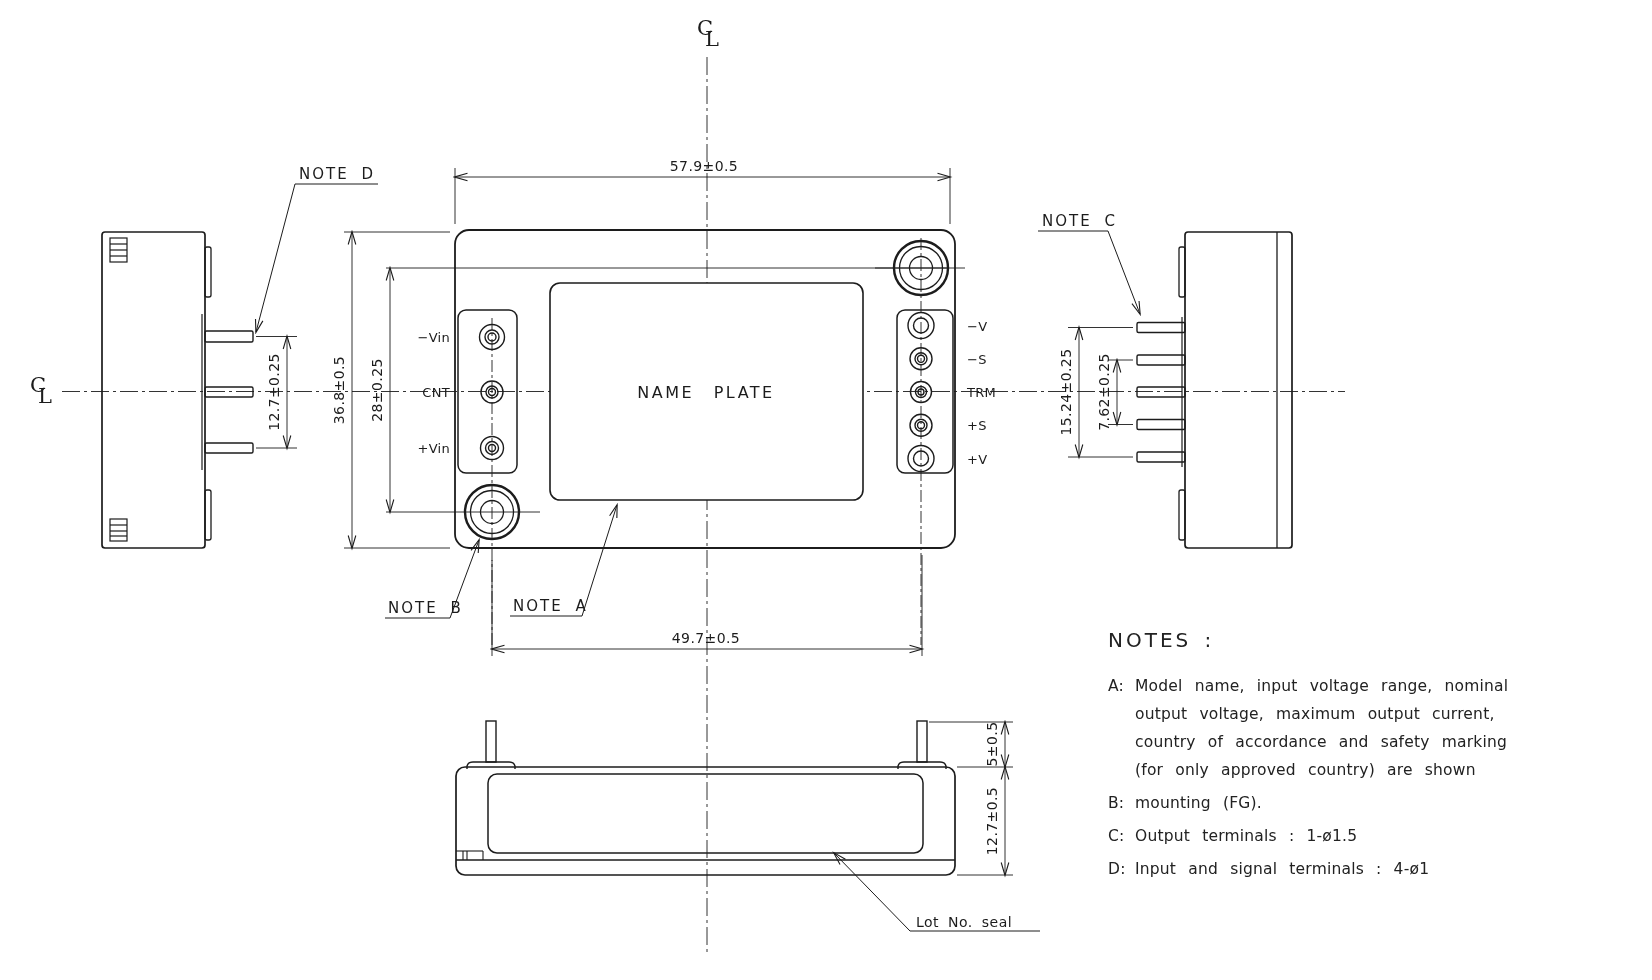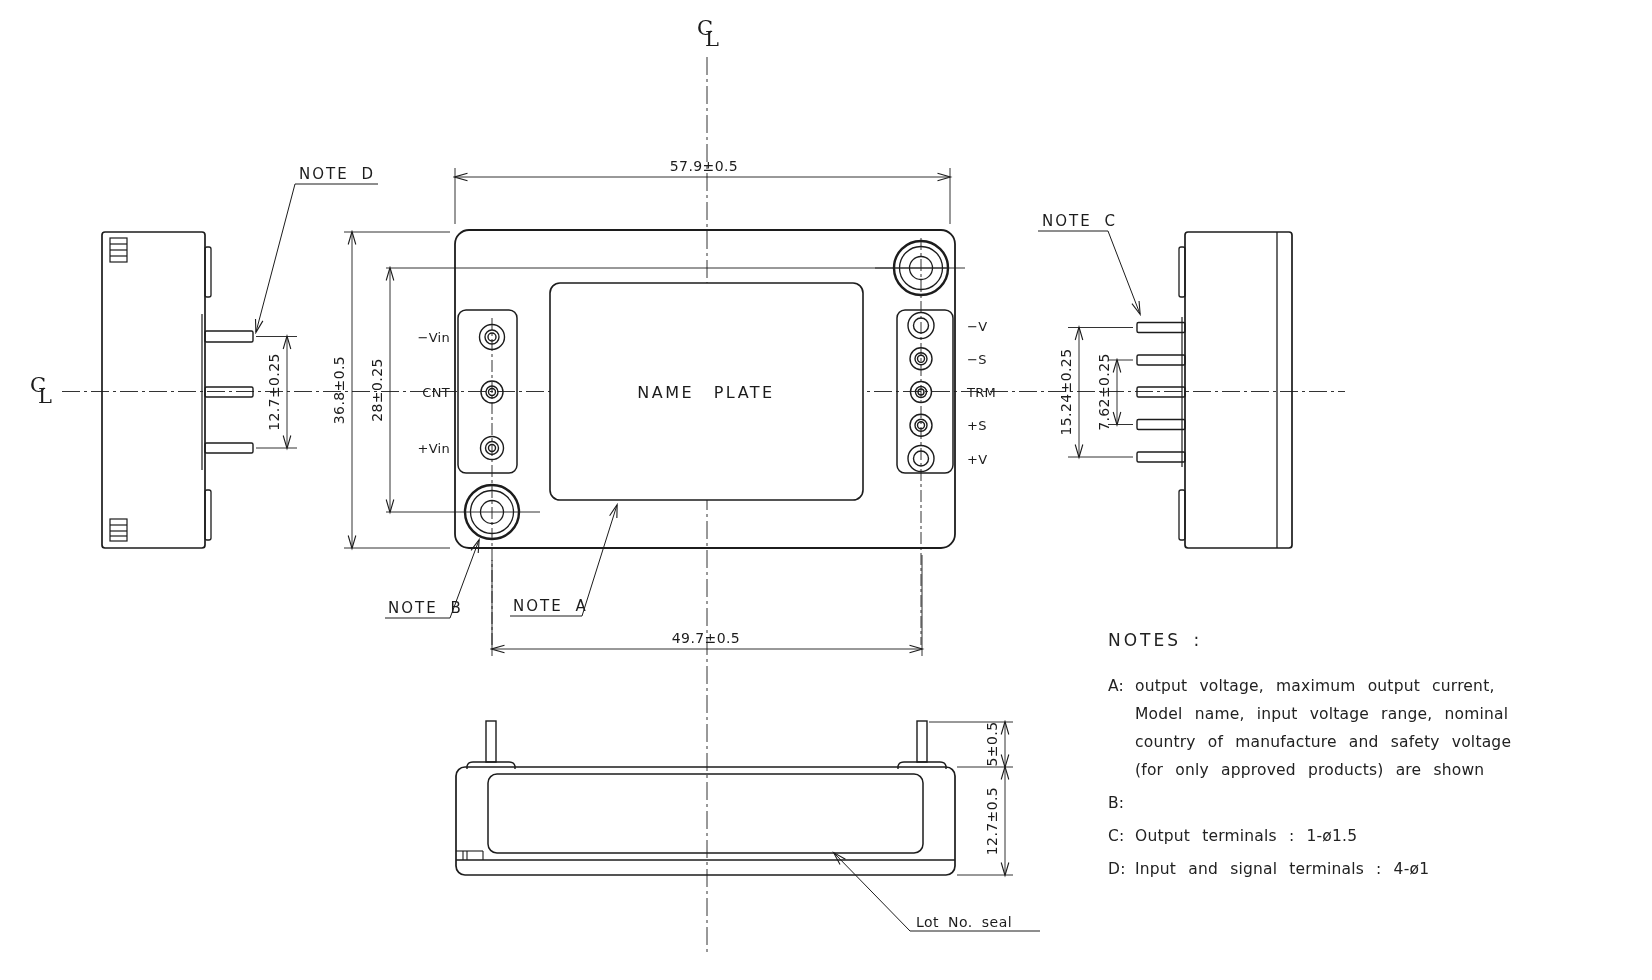--- a/index.html
+++ b/index.html
@@ -8,21 +8,21 @@
   .canvas svg{position:absolute;left:0;top:0;}
   svg text{fill:#1c1c1c;font-family:"DejaVu Sans", sans-serif;}
   .dimtxt{font-size:14px;letter-spacing:.4px;}
   .pinlbl{font-size:13px;letter-spacing:.3px;}
   .notelbl{font-size:15px;letter-spacing:2px;word-spacing:6px;}
   .cltxt{font-size:21px;font-family:"DejaVu Serif", serif;}
   .nameplate-txt{font-size:16px;letter-spacing:2.5px;word-spacing:12px;}
   .lotlbl{font-size:14px;letter-spacing:.5px;word-spacing:4px;}
   .notes{position:absolute;left:1108px;top:626px;width:480px;
          font-size:15.5px;line-height:28px;letter-spacing:.2px;word-spacing:7px;color:#222;}
-  .notes .ttl{font-size:17px;letter-spacing:3px;word-spacing:4px;margin:0 0 18px 0;}
+  .notes .ttl{font-size:20px;letter-spacing:3px;word-spacing:4px;margin:0 0 18px 0;}
   .note-item{display:flex;margin:0 0 5px 0;}
   .note-item .key{width:27px;flex:none;}
   .note-item .lines{flex:1;}
 </style>
 </head>
 <body>
 
 <div class="canvas">
 <svg width="1652" height="980" viewBox="0 0 1652 980">
   <defs>
@@ -269,30 +269,31 @@
     <text class="lotlbl" x="916" y="927" stroke="none">Lot No. seal</text>
   </g>
 </svg>
 
 <div class="notes">
   <p class="ttl">NOTES :</p>
 
   <div class="note-item">
     <div class="key">A:</div>
     <div class="lines">
+      <div>Model name, input voltage range, nominal</div>
       <div>output voltage, maximum output current,</div>
-      <div>Model name, input voltage range, nominal</div>
-      <div>country of manufacture and safety voltage</div>
-      <div>(for only approved products) are shown</div>
+      <div>country of accordance and safety marking</div>
+      <div>(for only approved country) are shown</div>
     </div>
   </div>
 
   <div class="note-item">
     <div class="key">B:</div>
     <div class="lines">
+      <div>mounting (FG).</div>
     </div>
   </div>
 
   <div class="note-item">
     <div class="key">C:</div>
     <div class="lines">
       <div>Output terminals : 1-ø1.5</div>
     </div>
   </div>
 

